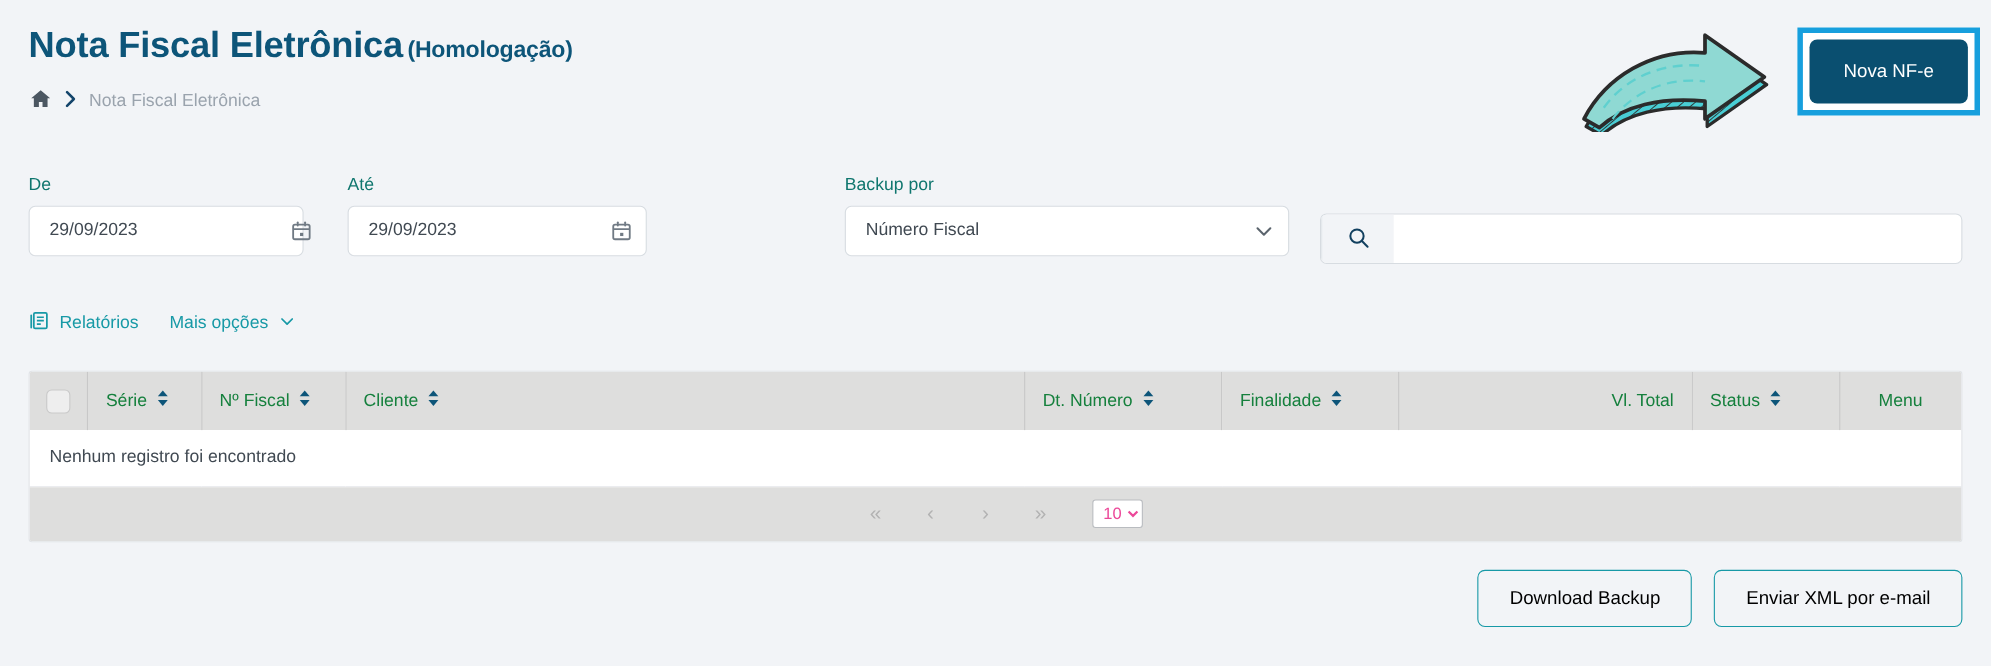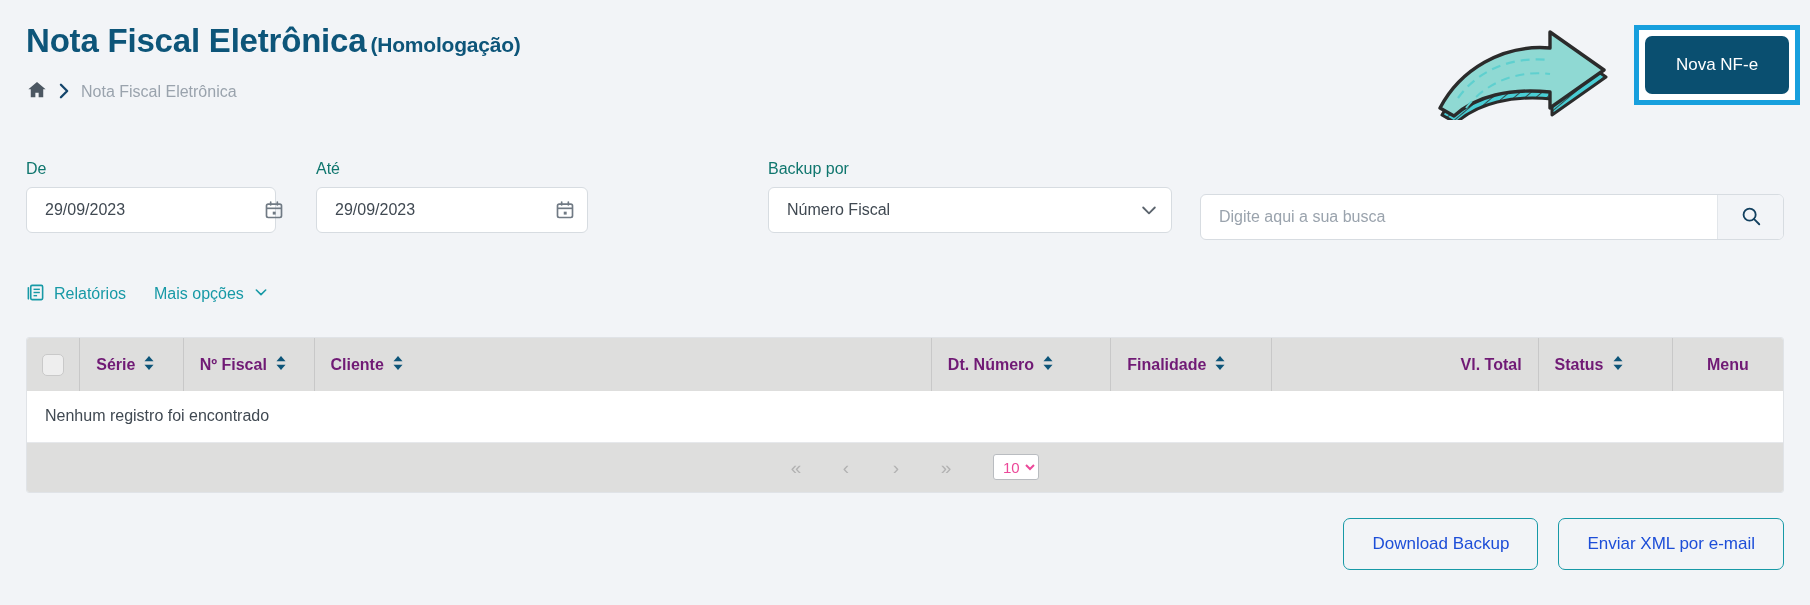--- a/index.html
+++ b/index.html
@@ -221,22 +221,22 @@
     border-radius: 3px;
     overflow: hidden;
   }
 
   table { width: 100%; border-collapse: collapse; table-layout: fixed; }
 
   thead tr { background: #dededd; height: 53px; }
   thead th {
     border-right: 1px solid #c8c8c8;
     font-size: 16px;
-    font-weight: 700;
-    color: #701a75;
+    font-weight: 400;
+    color: #15803d;
     padding: 0 16px;
     text-align: left;
     white-space: nowrap;
   }
   thead th:last-child { border-right: none; }
   thead th.ta-right { text-align: right; }
   thead th.ta-center { text-align: center; }
 
   .th-inner { display: flex; align-items: center; gap: 8px; }
   .th-inner.right { justify-content: flex-end; }
@@ -301,21 +301,21 @@
     top: 518px;
     display: flex;
     gap: 20px;
   }
   .btn-outline {
     height: 52px;
     padding: 0 28px;
     border: 1px solid #1799a6;
     border-radius: 7px;
     background: transparent;
-    color: #1d4ed8;
+    color: #000000;
     font-size: 17px;
     font-family: "Liberation Sans", sans-serif;
     cursor: pointer;
     white-space: nowrap;
   }
 </style>
 </head>
 <body>
 
 <div class="page">
@@ -404,21 +404,20 @@
         <span class="icon-slot">
           <svg width="20" height="20" viewBox="0 0 24 24" aria-hidden="true">
             <path d="M5 9 L12 16 L19 9" stroke="#5b646d" stroke-width="2.2" fill="none" stroke-linecap="round" stroke-linejoin="round"></path>
           </svg>
         </span>
       </div>
     </div>
 
     <div class="fld fld-search">
       <div class="search-shell">
-        <input class="search-input" type="text" placeholder="Digite aqui a sua busca" style="">
         <button class="search-btn">
           <span>
             <svg width="22" height="22" viewBox="0 0 24 24" aria-hidden="true">
               <circle cx="10.5" cy="10.5" r="6.6" fill="none" stroke="#12405f" stroke-width="2"></circle>
               <line x1="15.4" y1="15.4" x2="21" y2="21" stroke="#12405f" stroke-width="2" stroke-linecap="round"></line>
             </svg>
           </span>
         </button>
       </div>
     </div>

